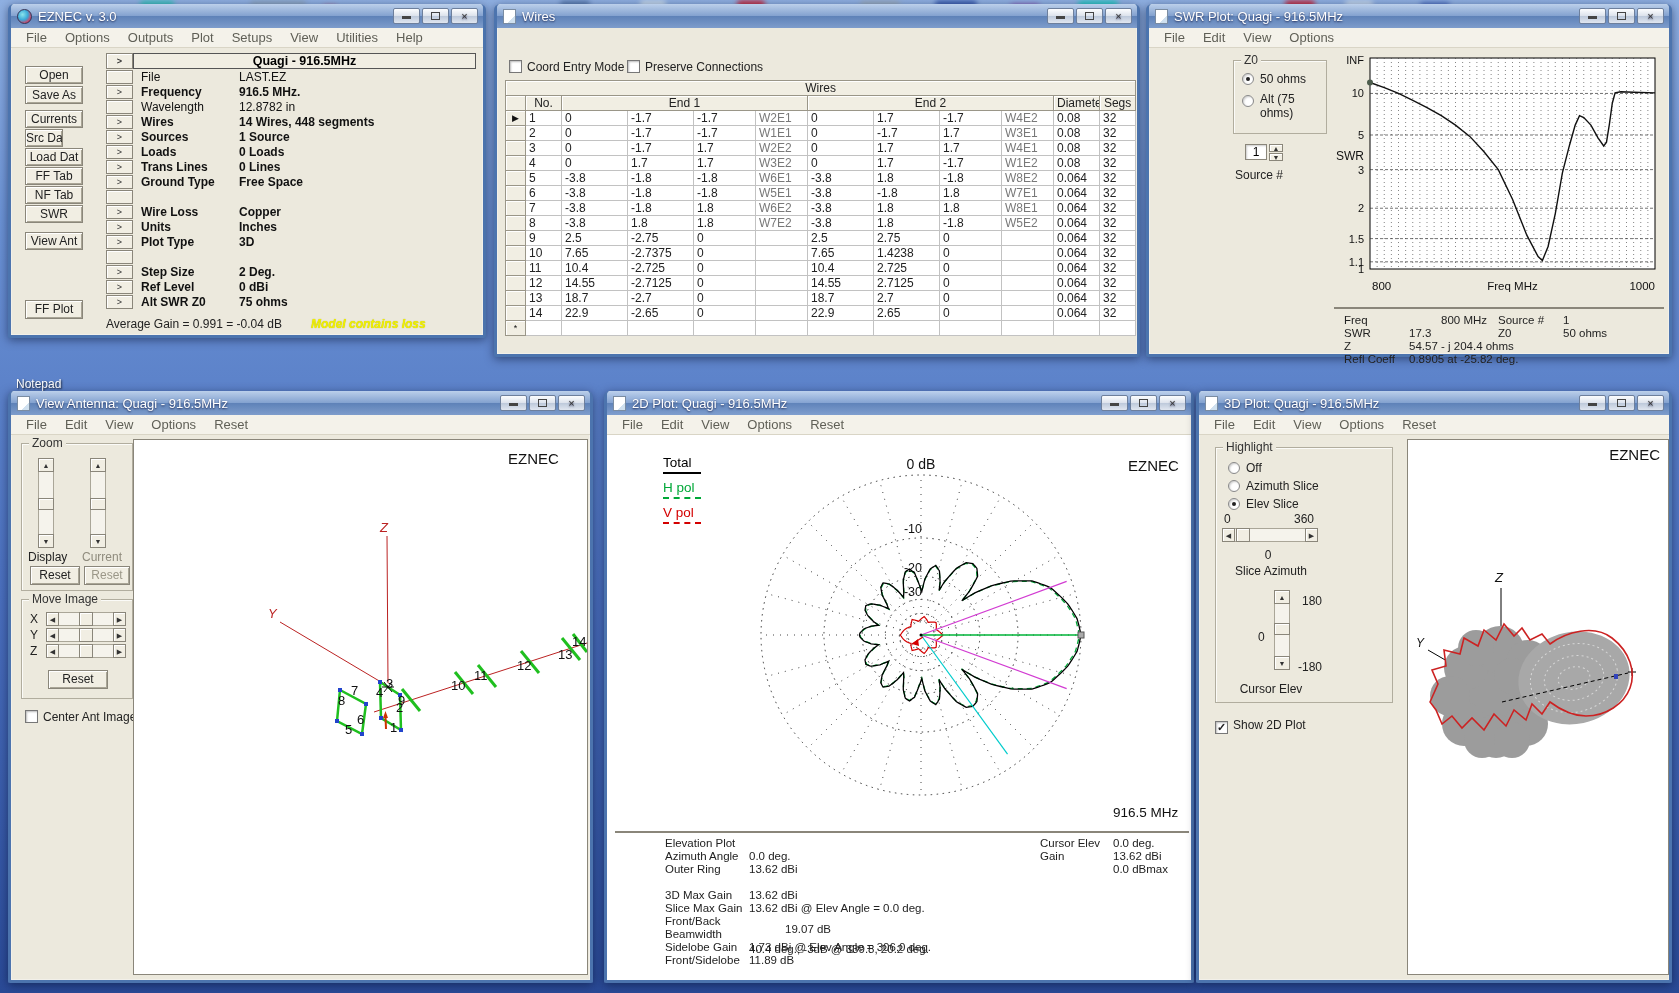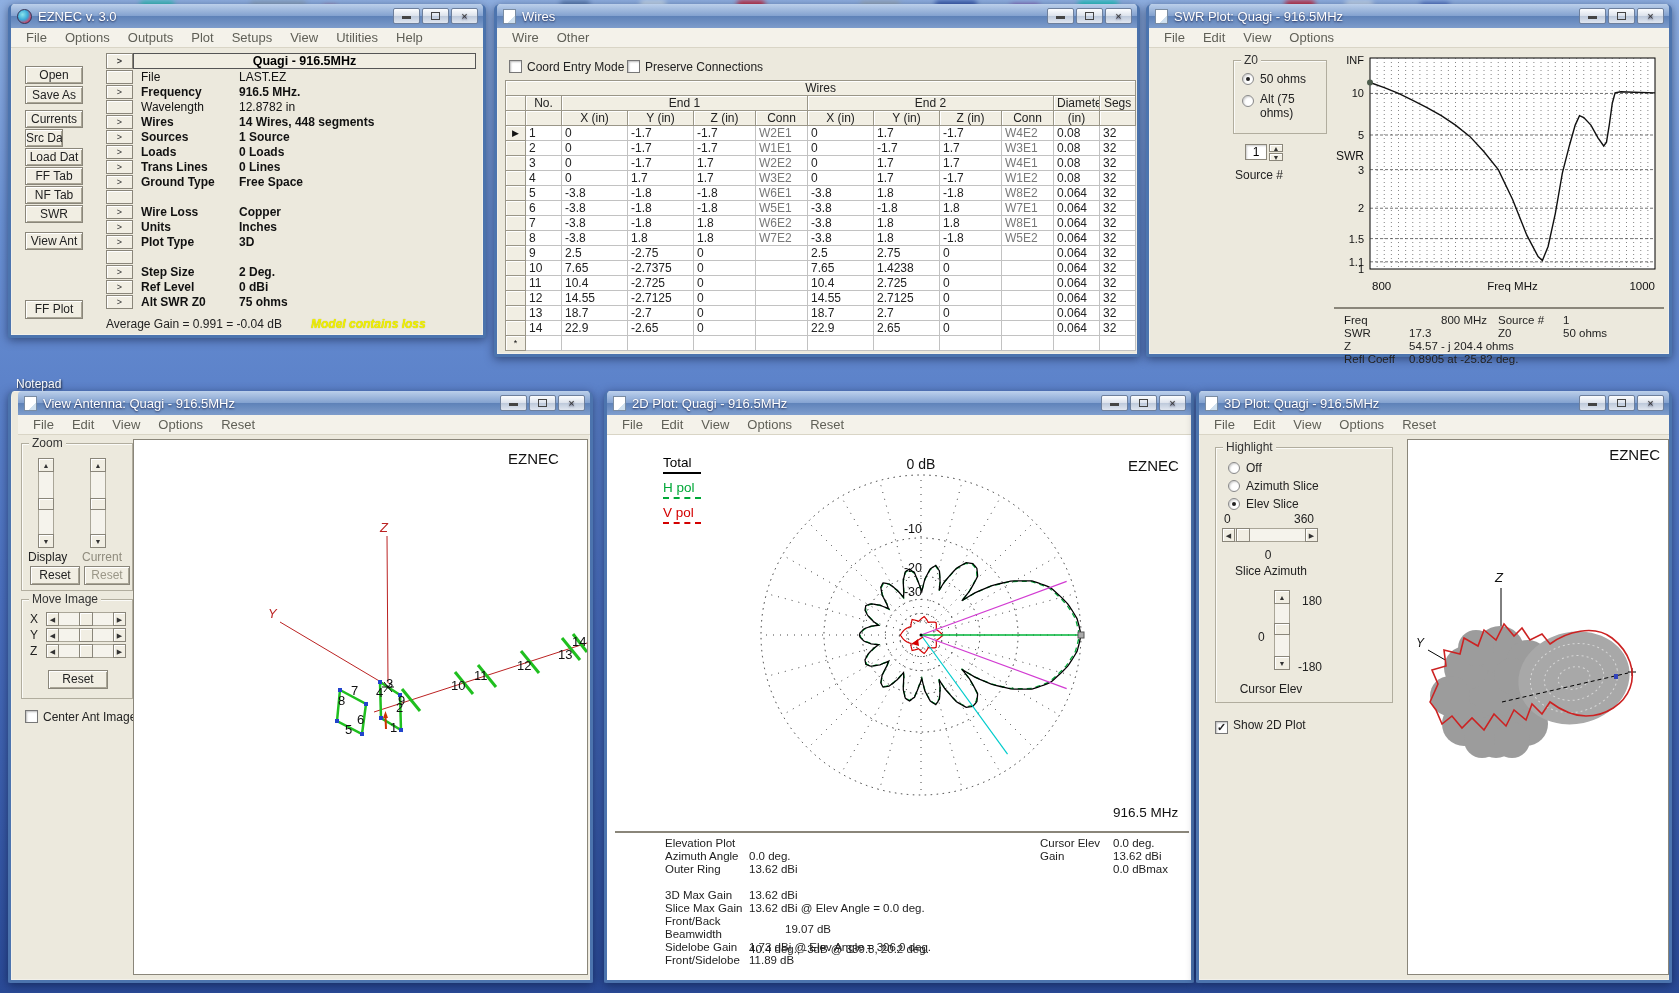--- a/index.html
+++ b/index.html
@@ -216,24 +216,20 @@
   <div class="capbtns">
         <span class="capbtn">
           <span class="bar"></span>
         </span>
         <span class="capbtn">
           <span class="box"></span>
         </span>
         <span class="capbtn close">×</span>
       </div>
     </div>
-  <div class="menubar">
-      <span class="menu-item">Wire</span>
-      <span class="menu-item">Other</span>
-    </div>
   <div class="abs" style="left:12px;top:53px;">
     <span class="cb"></span><span class="cblabel">Coord Entry Mode</span>
   </div>
   <div class="abs" style="left:130px;top:53px;">
     <span class="cb"></span><span class="cblabel">Preserve Connections</span>
   </div>
   <table class="wires abs" style="left:8px;top:76px;">
     <colgroup>
         <col style="width:20px">
         <col style="width:36px">
@@ -252,34 +248,20 @@
         <tr>
           <td class="h" colspan="12">Wires</td>
         </tr>
         <tr>
           <td class="mk"></td>
           <td class="h">No.</td>
           <td class="h" colspan="4">End 1</td>
           <td class="h" colspan="4">End 2</td>
           <td class="h">Diameter</td>
           <td class="h">Segs</td>
-        </tr>
-        <tr>
-          <td class="mk"></td>
-          <td class="h"></td>
-          <td class="h">X (in)</td>
-          <td class="h">Y (in)</td>
-          <td class="h">Z (in)</td>
-          <td class="h">Conn</td>
-          <td class="h">X (in)</td>
-          <td class="h">Y (in)</td>
-          <td class="h">Z (in)</td>
-          <td class="h">Conn</td>
-          <td class="h">(in)</td>
-          <td class="h"></td>
         </tr>
         <tr>
           <td class="mk">▶</td>
           <td class="d">1</td>
           <td class="d">0</td>
           <td class="d">-1.7</td>
           <td class="d">-1.7</td>
           <td class="d conn">W2E1</td>
           <td class="d">0</td>
           <td class="d">1.7</td>
@@ -591,21 +573,21 @@
     <div class="infolabel" style="left: 195px; top: 336px;">Z</div>
     <div class="infovalue" style="left: 260px; top: 336px;">54.57 - j 204.4 ohms</div>
     <div class="infolabel" style="left: 195px; top: 349px;">Refl Coeff</div>
     <div class="infovalue" style="left: 260px; top: 349px;">0.8905 at -25.82 deg.</div>
     <div class="infolabel" style="left: 349px; top: 310px;">Source #</div>
     <div class="infovalue" style="left: 414px; top: 310px;">1</div>
     <div class="infolabel" style="left: 349px; top: 323px;">Z0</div>
     <div class="infovalue" style="left: 414px; top: 323px;">50 ohms</div>
   </div>
 
-<div class="window" id="win-ant" style="left:8px;top:391px;width:585px;height:592px;padding-left:7px;">
+<div class="window" id="win-ant" style="left:8px;top:391px;width:585px;height:592px;">
   <div class="titlebar">
     <span class="doc-icon"></span>
     <span class="title-text">View Antenna: Quagi - 916.5MHz</span>
   <div class="capbtns">
         <span class="capbtn">
           <span class="bar"></span>
         </span>
         <span class="capbtn">
           <span class="box"></span>
         </span>

